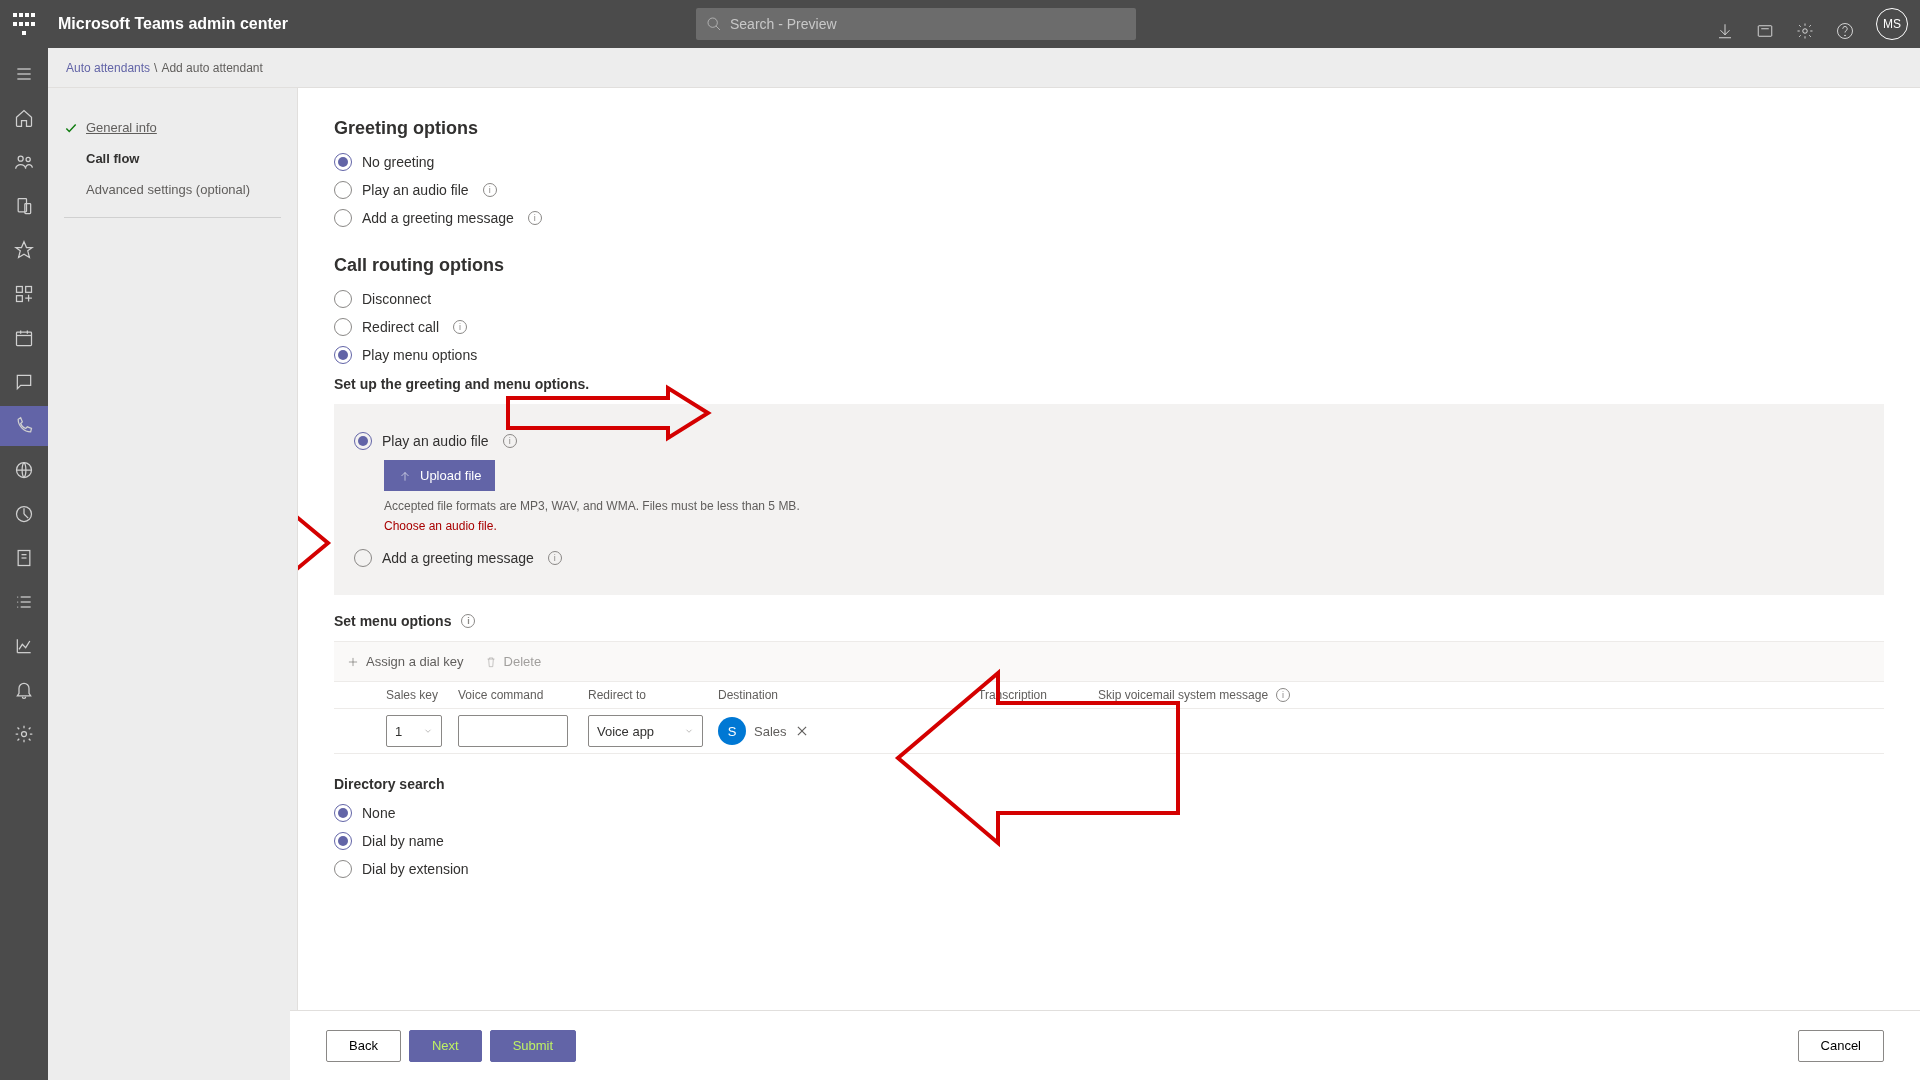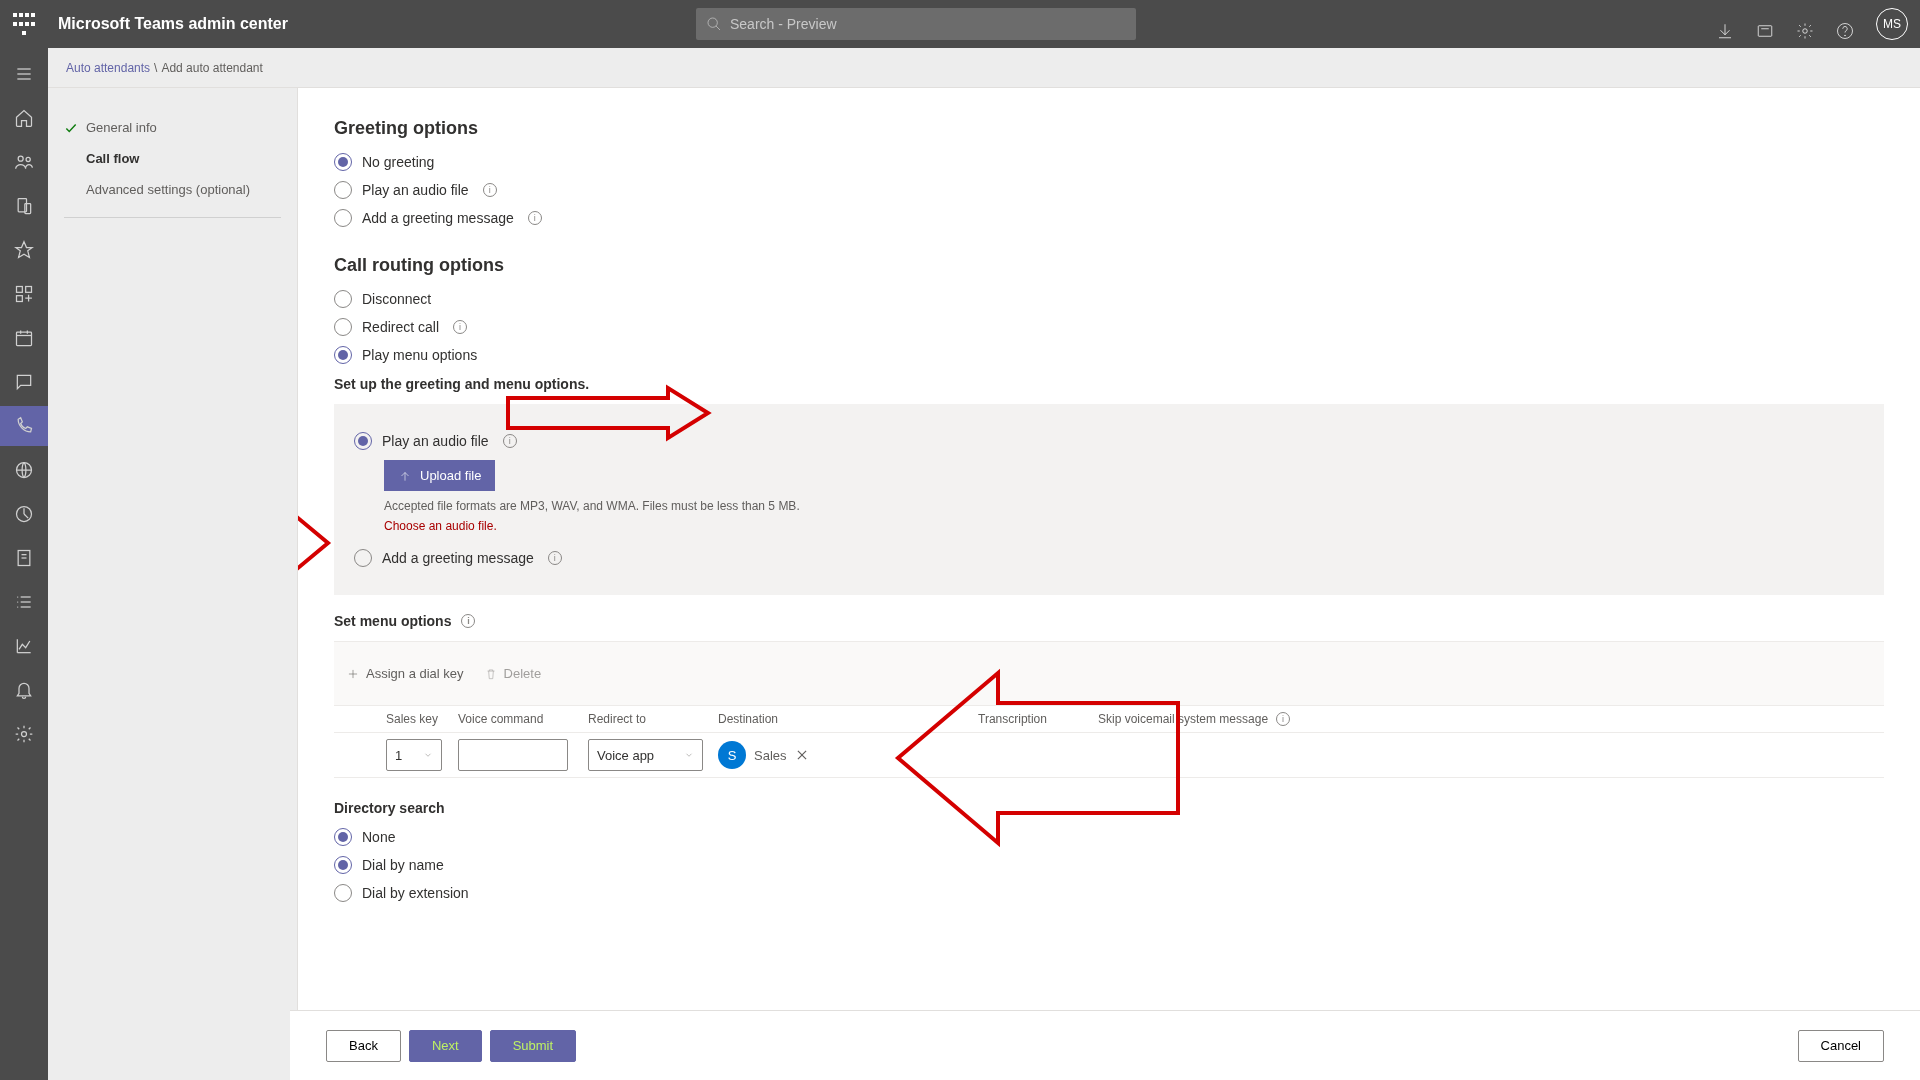--- a/index.html
+++ b/index.html
@@ -30,21 +30,21 @@
 
 
 .breadcrumb { height: 40px; background: #ededed; display: flex; align-items: center; padding: 0 18px; font-size: 12px; color: #605e5c; border-bottom: 1px solid #e1dfdd; }
 .breadcrumb a { color: #6264A7; text-decoration: none; }
 .breadcrumb .sep { margin: 0 4px; }
 
 
 .body { flex: 1; display: flex; overflow: hidden; }
 .step-sidebar { width: 250px; background: #ededed; padding: 24px 16px; border-right: 1px solid #e1dfdd; }
 .step-item { display: flex; align-items: center; gap: 8px; padding: 8px 0; font-size: 13px; color: #605e5c; cursor: pointer; }
-.step-item.done { color: #605e5c; }
+.step-item.done { color: #605e5c; text-decoration: underline; }
 .step-item.done svg { stroke: #107C10; }
 .step-item.current { font-weight: 700; color: #323130; }
 .step-divider { border-top: 1px solid #d0d0d0; margin-top: 12px; }
 .step-label { flex: 1; }
 
 .main { flex: 1; position: relative; overflow-y: auto; background: #fff; }
 .main-inner { padding: 30px 36px 120px 36px; position: relative; }
 .main::-webkit-scrollbar { width: 16px; }
 .main::-webkit-scrollbar-thumb { background: #c8c8c8; }
 
@@ -62,21 +62,21 @@
 .nested-box { background: #f3f2f1; padding: 18px 20px; margin-bottom: 18px; }
 .nested-box .radio-row { margin-left: 0; }
 .upload-section { margin-left: 30px; margin-top: 8px; }
 .btn-upload { background: #6264A7; color: #fff; border: none; padding: 8px 14px; font-size: 13px; display: inline-flex; align-items: center; gap: 8px; cursor: pointer; }
 .btn-upload svg { width: 14px; height: 14px; stroke: #fff; fill: none; }
 .hint { font-size: 12px; color: #605e5c; margin-top: 8px; }
 .error { font-size: 12px; color: #a80000; margin-top: 6px; }
 
 .menu-head { font-size: 14px; font-weight: 700; margin: 12px 0; display:flex; align-items:center; gap:6px; }
 
-.toolbar { display: flex; gap: 20px; padding: 24px 12px; border-top: 1px solid #edebe9; border-bottom: 1px solid #edebe9; background:#faf9f8; }
+.toolbar { display: flex; gap: 20px; padding: 12px 12px; border-top: 1px solid #edebe9; border-bottom: 1px solid #edebe9; background:#faf9f8; }
 .toolbar-item { display: flex; align-items: center; gap: 6px; font-size: 13px; color: #605e5c; cursor: pointer; }
 .toolbar-item.disabled { color: #a19f9d; cursor: default; }
 .toolbar-item svg { width: 14px; height: 14px; stroke: currentColor; fill: none; }
 
 .grid { border-bottom: 1px solid #edebe9; }
 .grid-head, .grid-row { display: flex; align-items: center; padding: 6px 12px; }
 .grid-head { font-size: 12px; color: #605e5c; border-bottom: 1px solid #edebe9; }
 .col-dial { width: 72px; }
 .col-voice { width: 130px; }
 .col-redirect { width: 130px; }

